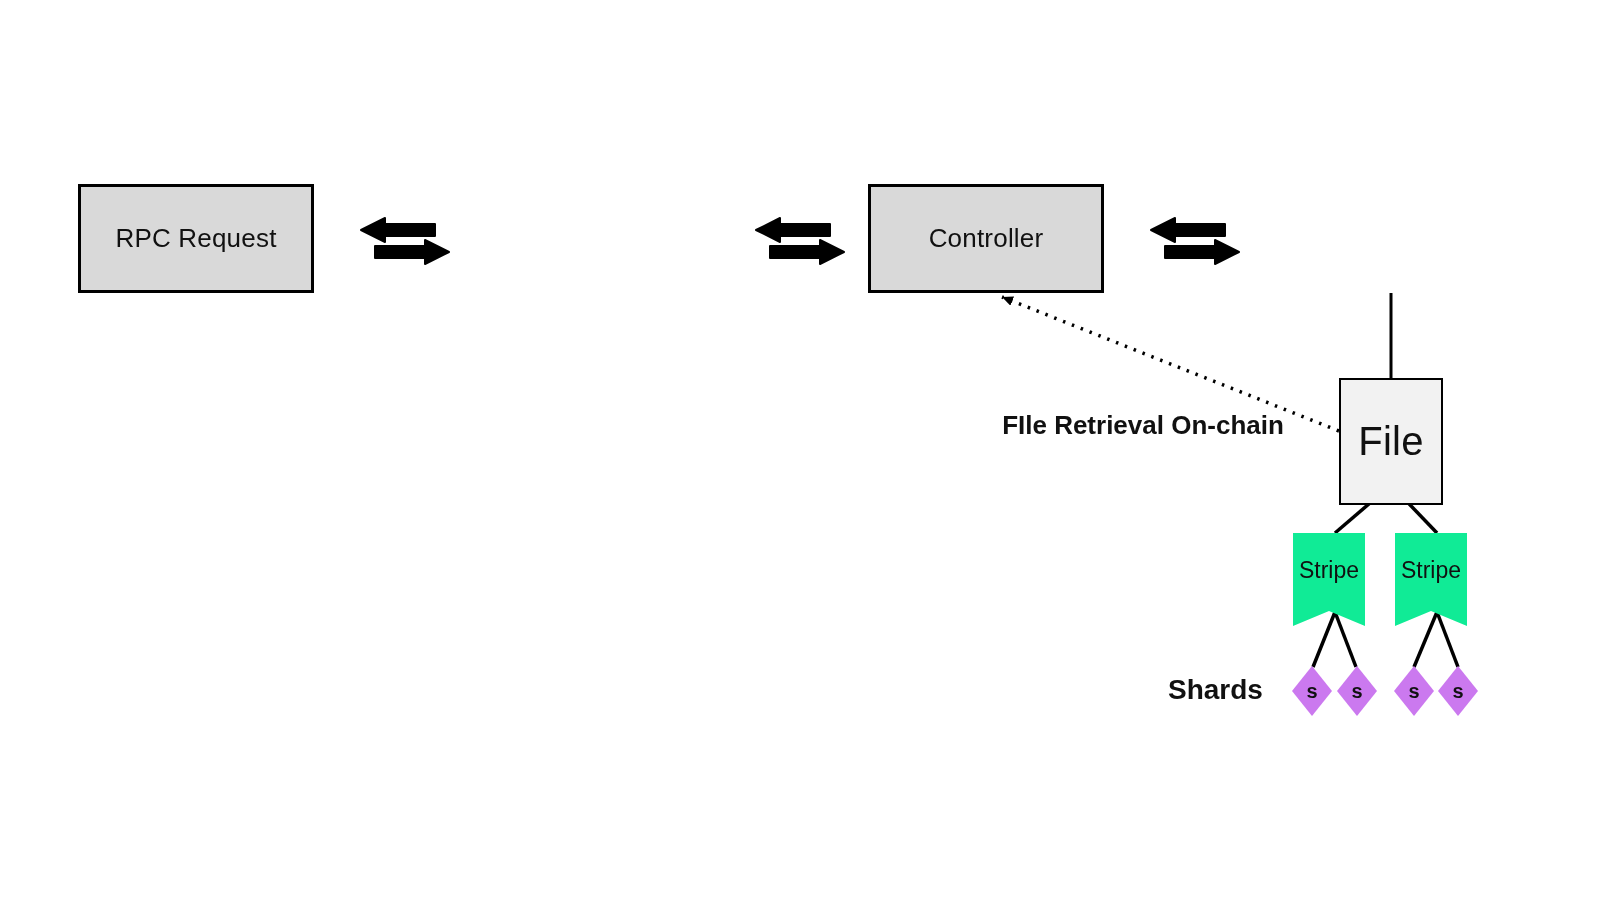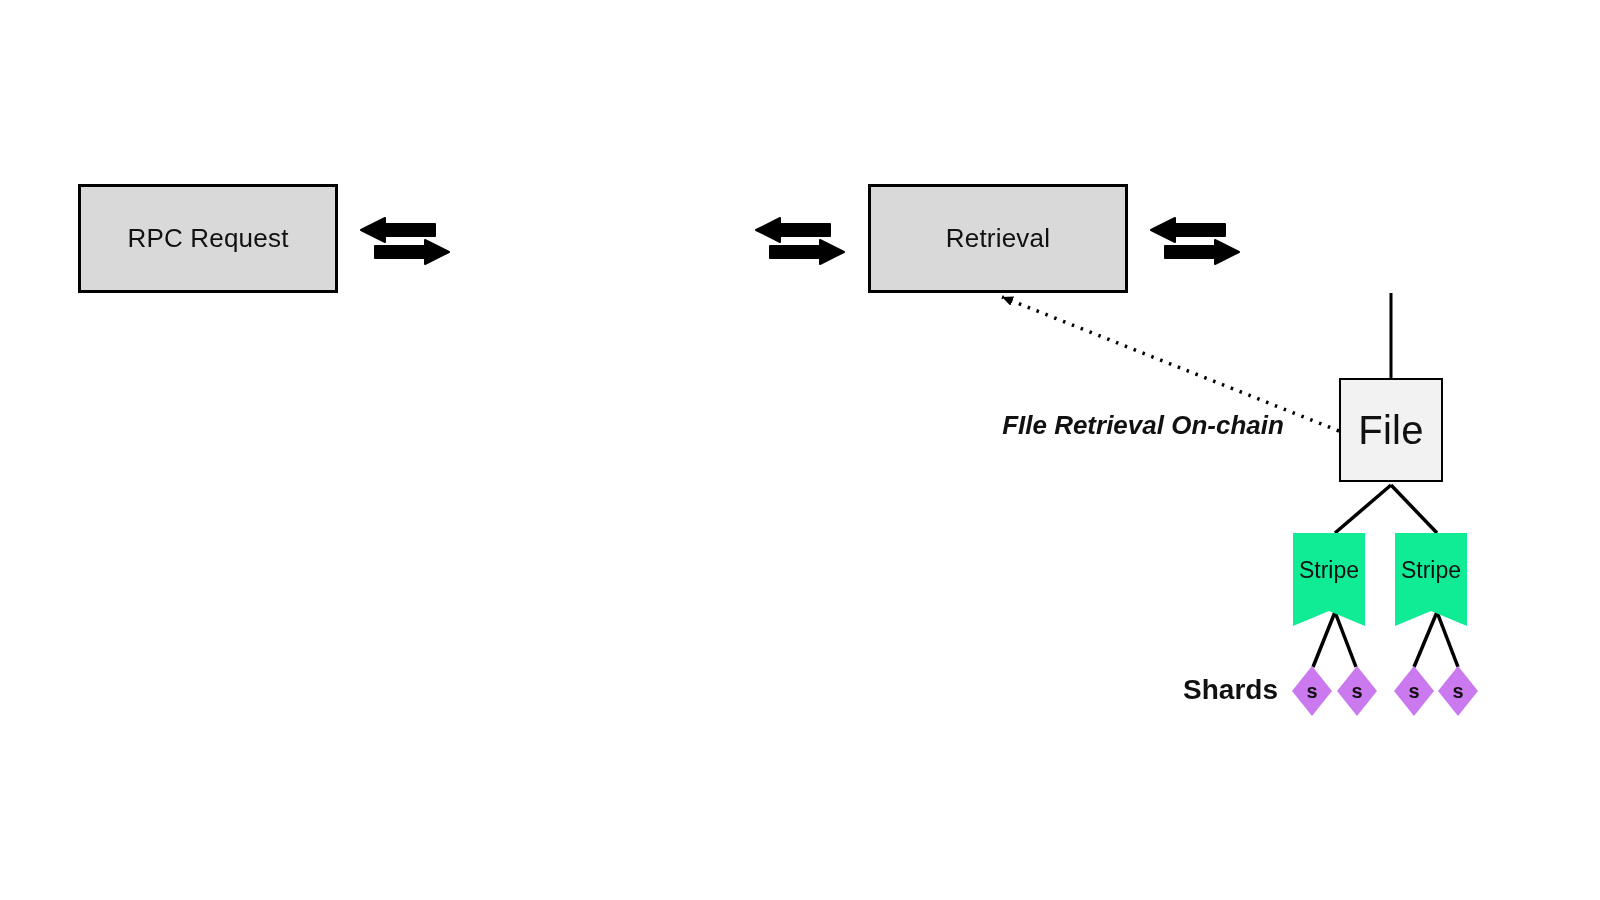--- a/index.html
+++ b/index.html
@@ -30,24 +30,24 @@
     position: absolute;
     background: var(--node-fill);
     border: 3px solid var(--node-border);
     display: flex;
     align-items: center;
     justify-content: center;
     font-size: 26px;
     color: var(--text);
     letter-spacing: 0.2px;
   }
-  .node.top-row { top: 184px; width: 260px; height: 109px; }
+  .node.top-row { top: 184px; width: 236px; height: 109px; }
   .node.file-node {
     left: 1339px; top: 378px;
-    width: 104px; height: 104px;
+    width: 104px; height: 127px;
     background: var(--file-fill);
     border-width: 2px;
     font-size: 40px;
   }
   .stripe {
     position: absolute;
     top: 533px;
     width: 72px; height: 93px;
     background: var(--stripe-fill);
     clip-path: polygon(0 0, 100% 0, 100% 100%, 50% 84%, 0 100%);
@@ -76,26 +76,25 @@
   .annotation {
     position: absolute;
     color: var(--text);
     font-weight: 700;
   }
   .annotation.retrieval {
     left: 1000px; top: 410px;
     width: 286px;
     text-align: center;
     font-size: 26px;
-    font-style: italic;
   }
   .annotation.shards-caption {
     left: 1168px; top: 674px;
     width: 110px;
-    text-align: right;
+    text-align: left;
     font-size: 28px;
   }
 </style>
 </head>
 <body>
 
 <div class="canvas">
 
   <svg class="layer" width="1600" height="900" viewBox="0 0 1600 900">
     <defs>
@@ -124,21 +123,21 @@
       <path d="M0,12 L24,0 L24,6 L74,6 L74,18 L24,18 L24,24 Z" fill="#000" stroke="#000" stroke-width="2" stroke-linejoin="round"></path>
       <path d="M88,34 L64,22 L64,28 L14,28 L14,40 L64,40 L64,46 Z" fill="#000" stroke="#000" stroke-width="2" stroke-linejoin="round"></path>
     </g>
     <g transform="translate(1151,218)">
       <path d="M0,12 L24,0 L24,6 L74,6 L74,18 L24,18 L24,24 Z" fill="#000" stroke="#000" stroke-width="2" stroke-linejoin="round"></path>
       <path d="M88,34 L64,22 L64,28 L14,28 L14,40 L64,40 L64,46 Z" fill="#000" stroke="#000" stroke-width="2" stroke-linejoin="round"></path>
     </g>
   </svg>
 
   <div class="node top-row" style="left:78px">RPC Request</div>
-  <div class="node top-row" style="left:868px">Retrieval</div>
+  <div class="node top-row" style="left:868px">Controller</div>
 
   <div class="node file-node">File</div>
 
   <div class="annotation retrieval">FIle Retrieval On-chain</div>
 
   <div class="stripe left">Stripe</div>
   <div class="stripe right">Stripe</div>
 
   <div class="annotation shards-caption">Shards</div>
 

